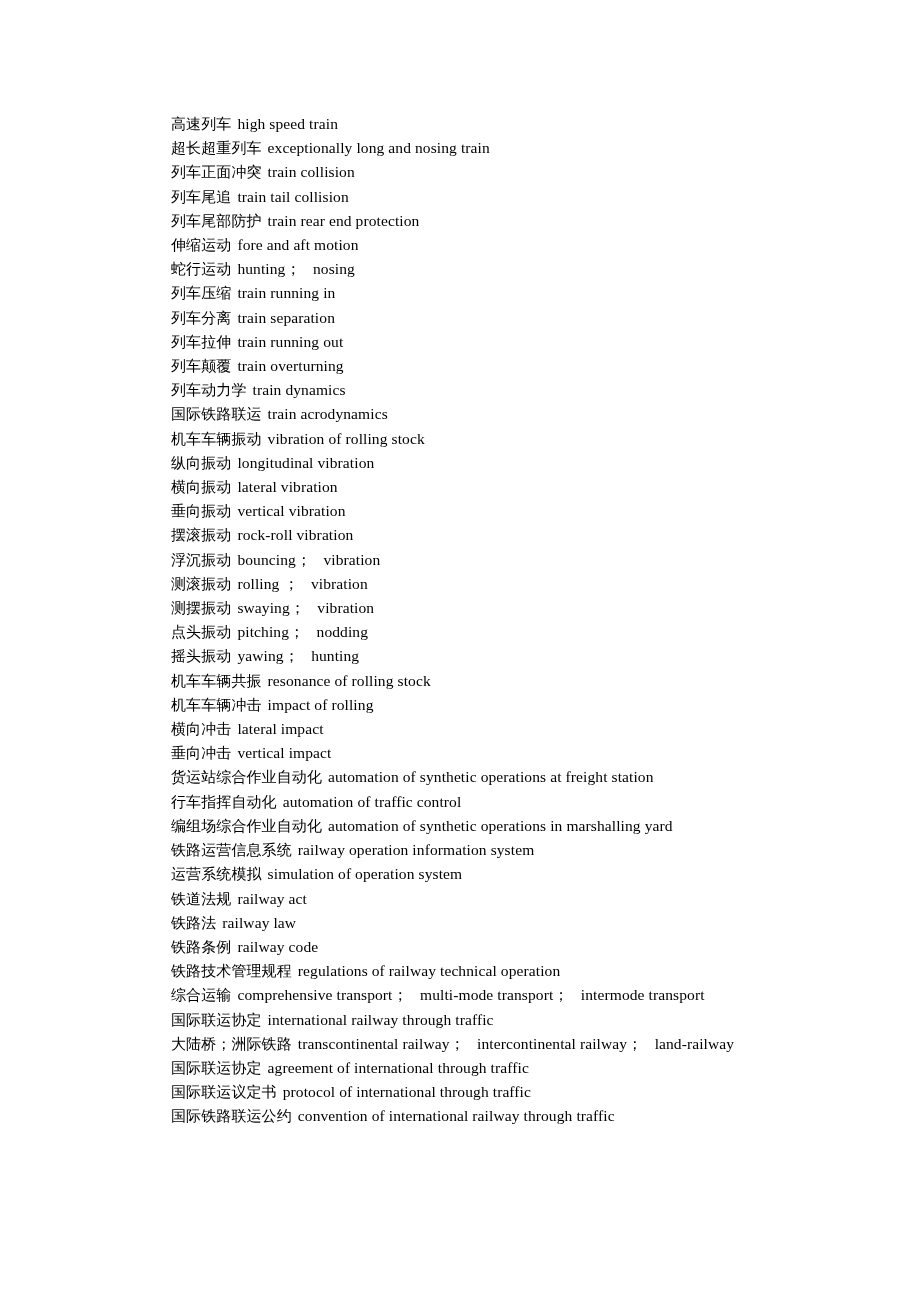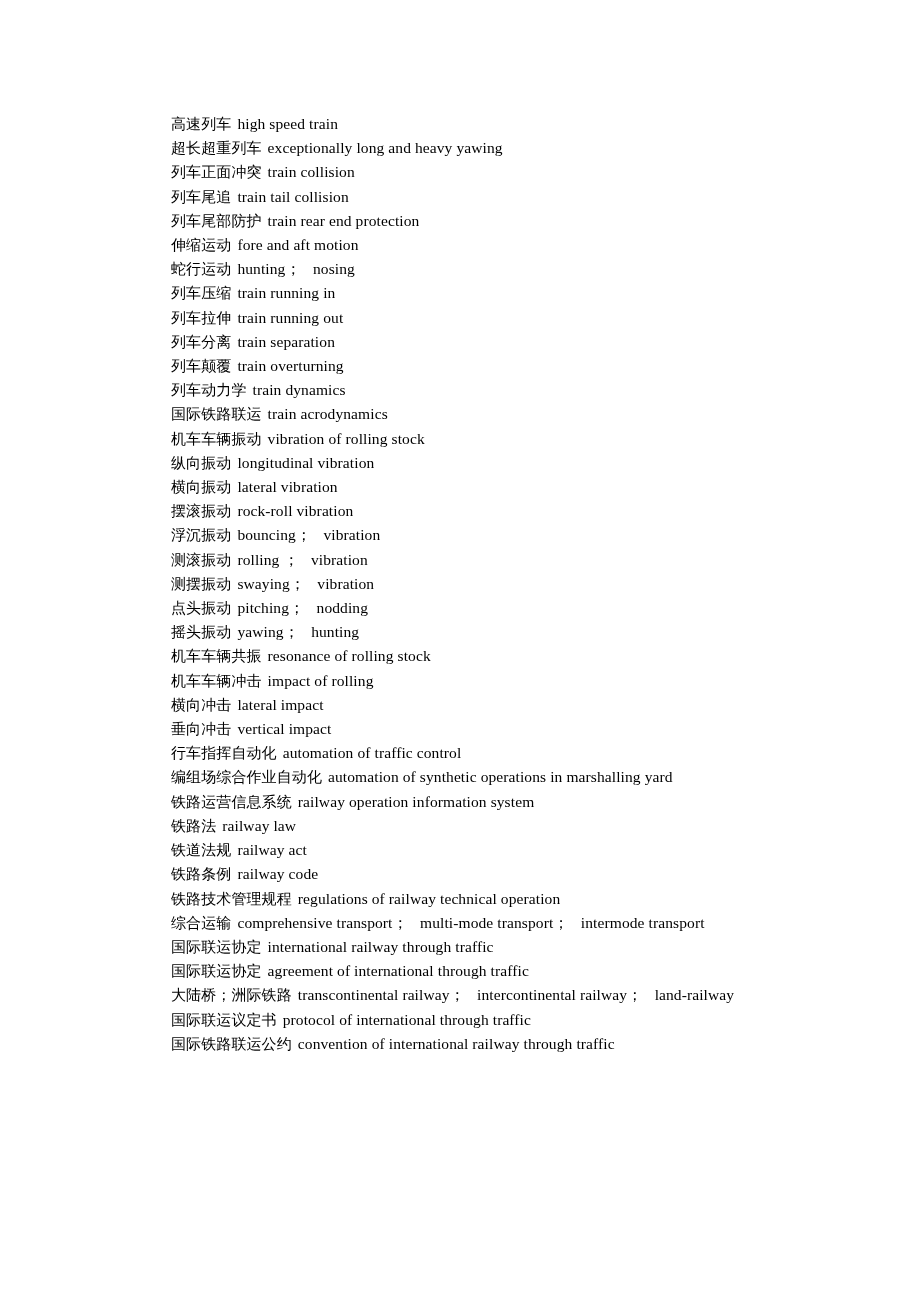--- a/index.html
+++ b/index.html
@@ -42,52 +42,55 @@
     display: inline-block;
     width: 6px;
   }
 </style>
 </head>
 <body>
 
 <div class="page">
   <div class="glossary">
       <div class="entry"><span class="cn">高速列车</span><span class="gap"></span><span class="en">high speed train</span></div>
-      <div class="entry"><span class="cn">超长超重列车</span><span class="gap"></span><span class="en">exceptionally long and heavy yawing</span></div>
+      <div class="entry"><span class="cn">超长超重列车</span><span class="gap"></span><span class="en">exceptionally long and nosing train</span></div>
       <div class="entry"><span class="cn">列车正面冲突</span><span class="gap"></span><span class="en">train collision</span></div>
       <div class="entry"><span class="cn">列车尾追</span><span class="gap"></span><span class="en">train tail collision</span></div>
       <div class="entry"><span class="cn">列车尾部防护</span><span class="gap"></span><span class="en">train rear end protection</span></div>
       <div class="entry"><span class="cn">伸缩运动</span><span class="gap"></span><span class="en">fore and aft motion</span></div>
       <div class="entry"><span class="cn">蛇行运动</span><span class="gap"></span><span class="en">hunting；   nosing</span></div>
       <div class="entry"><span class="cn">列车压缩</span><span class="gap"></span><span class="en">train running in</span></div>
+      <div class="entry"><span class="cn">列车分离</span><span class="gap"></span><span class="en">train separation</span></div>
       <div class="entry"><span class="cn">列车拉伸</span><span class="gap"></span><span class="en">train running out</span></div>
-      <div class="entry"><span class="cn">列车分离</span><span class="gap"></span><span class="en">train separation</span></div>
       <div class="entry"><span class="cn">列车颠覆</span><span class="gap"></span><span class="en">train overturning</span></div>
       <div class="entry"><span class="cn">列车动力学</span><span class="gap"></span><span class="en">train dynamics</span></div>
       <div class="entry"><span class="cn">国际铁路联运</span><span class="gap"></span><span class="en">train acrodynamics</span></div>
       <div class="entry"><span class="cn">机车车辆振动</span><span class="gap"></span><span class="en">vibration of rolling stock</span></div>
       <div class="entry"><span class="cn">纵向振动</span><span class="gap"></span><span class="en">longitudinal vibration</span></div>
       <div class="entry"><span class="cn">横向振动</span><span class="gap"></span><span class="en">lateral vibration</span></div>
+      <div class="entry"><span class="cn">垂向振动</span><span class="gap"></span><span class="en">vertical vibration</span></div>
       <div class="entry"><span class="cn">摆滚振动</span><span class="gap"></span><span class="en">rock-roll vibration</span></div>
       <div class="entry"><span class="cn">浮沉振动</span><span class="gap"></span><span class="en">bouncing；   vibration</span></div>
       <div class="entry"><span class="cn">测滚振动</span><span class="gap"></span><span class="en">rolling ；   vibration</span></div>
       <div class="entry"><span class="cn">测摆振动</span><span class="gap"></span><span class="en">swaying；   vibration</span></div>
       <div class="entry"><span class="cn">点头振动</span><span class="gap"></span><span class="en">pitching；   nodding</span></div>
       <div class="entry"><span class="cn">摇头振动</span><span class="gap"></span><span class="en">yawing；   hunting</span></div>
       <div class="entry"><span class="cn">机车车辆共振</span><span class="gap"></span><span class="en">resonance of rolling stock</span></div>
       <div class="entry"><span class="cn">机车车辆冲击</span><span class="gap"></span><span class="en">impact of rolling</span></div>
       <div class="entry"><span class="cn">横向冲击</span><span class="gap"></span><span class="en">lateral impact</span></div>
       <div class="entry"><span class="cn">垂向冲击</span><span class="gap"></span><span class="en">vertical impact</span></div>
+      <div class="entry"><span class="cn">货运站综合作业自动化</span><span class="gap"></span><span class="en">automation of synthetic operations at freight station</span></div>
       <div class="entry"><span class="cn">行车指挥自动化</span><span class="gap"></span><span class="en">automation of traffic control</span></div>
       <div class="entry"><span class="cn">编组场综合作业自动化</span><span class="gap"></span><span class="en">automation of synthetic operations in marshalling yard</span></div>
       <div class="entry"><span class="cn">铁路运营信息系统</span><span class="gap"></span><span class="en">railway operation information system</span></div>
+      <div class="entry"><span class="cn">运营系统模拟</span><span class="gap"></span><span class="en">simulation of operation system</span></div>
+      <div class="entry"><span class="cn">铁道法规</span><span class="gap"></span><span class="en">railway act</span></div>
       <div class="entry"><span class="cn">铁路法</span><span class="gap"></span><span class="en">railway law</span></div>
-      <div class="entry"><span class="cn">铁道法规</span><span class="gap"></span><span class="en">railway act</span></div>
       <div class="entry"><span class="cn">铁路条例</span><span class="gap"></span><span class="en">railway code</span></div>
       <div class="entry"><span class="cn">铁路技术管理规程</span><span class="gap"></span><span class="en">regulations of railway technical operation</span></div>
       <div class="entry"><span class="cn">综合运输</span><span class="gap"></span><span class="en">comprehensive transport；   multi-mode transport；   intermode transport</span></div>
       <div class="entry"><span class="cn">国际联运协定</span><span class="gap"></span><span class="en">international railway through traffic</span></div>
+      <div class="entry"><span class="cn">大陆桥；洲际铁路</span><span class="gap"></span><span class="en">transcontinental railway；   intercontinental railway；   land-railway</span></div>
       <div class="entry"><span class="cn">国际联运协定</span><span class="gap"></span><span class="en">agreement of international through traffic</span></div>
-      <div class="entry"><span class="cn">大陆桥；洲际铁路</span><span class="gap"></span><span class="en">transcontinental railway；   intercontinental railway；   land-railway</span></div>
       <div class="entry"><span class="cn">国际联运议定书</span><span class="gap"></span><span class="en">protocol of international through traffic</span></div>
       <div class="entry"><span class="cn">国际铁路联运公约</span><span class="gap"></span><span class="en">convention of international railway through traffic</span></div>
     </div>
 </div>
 
 </body></html>

